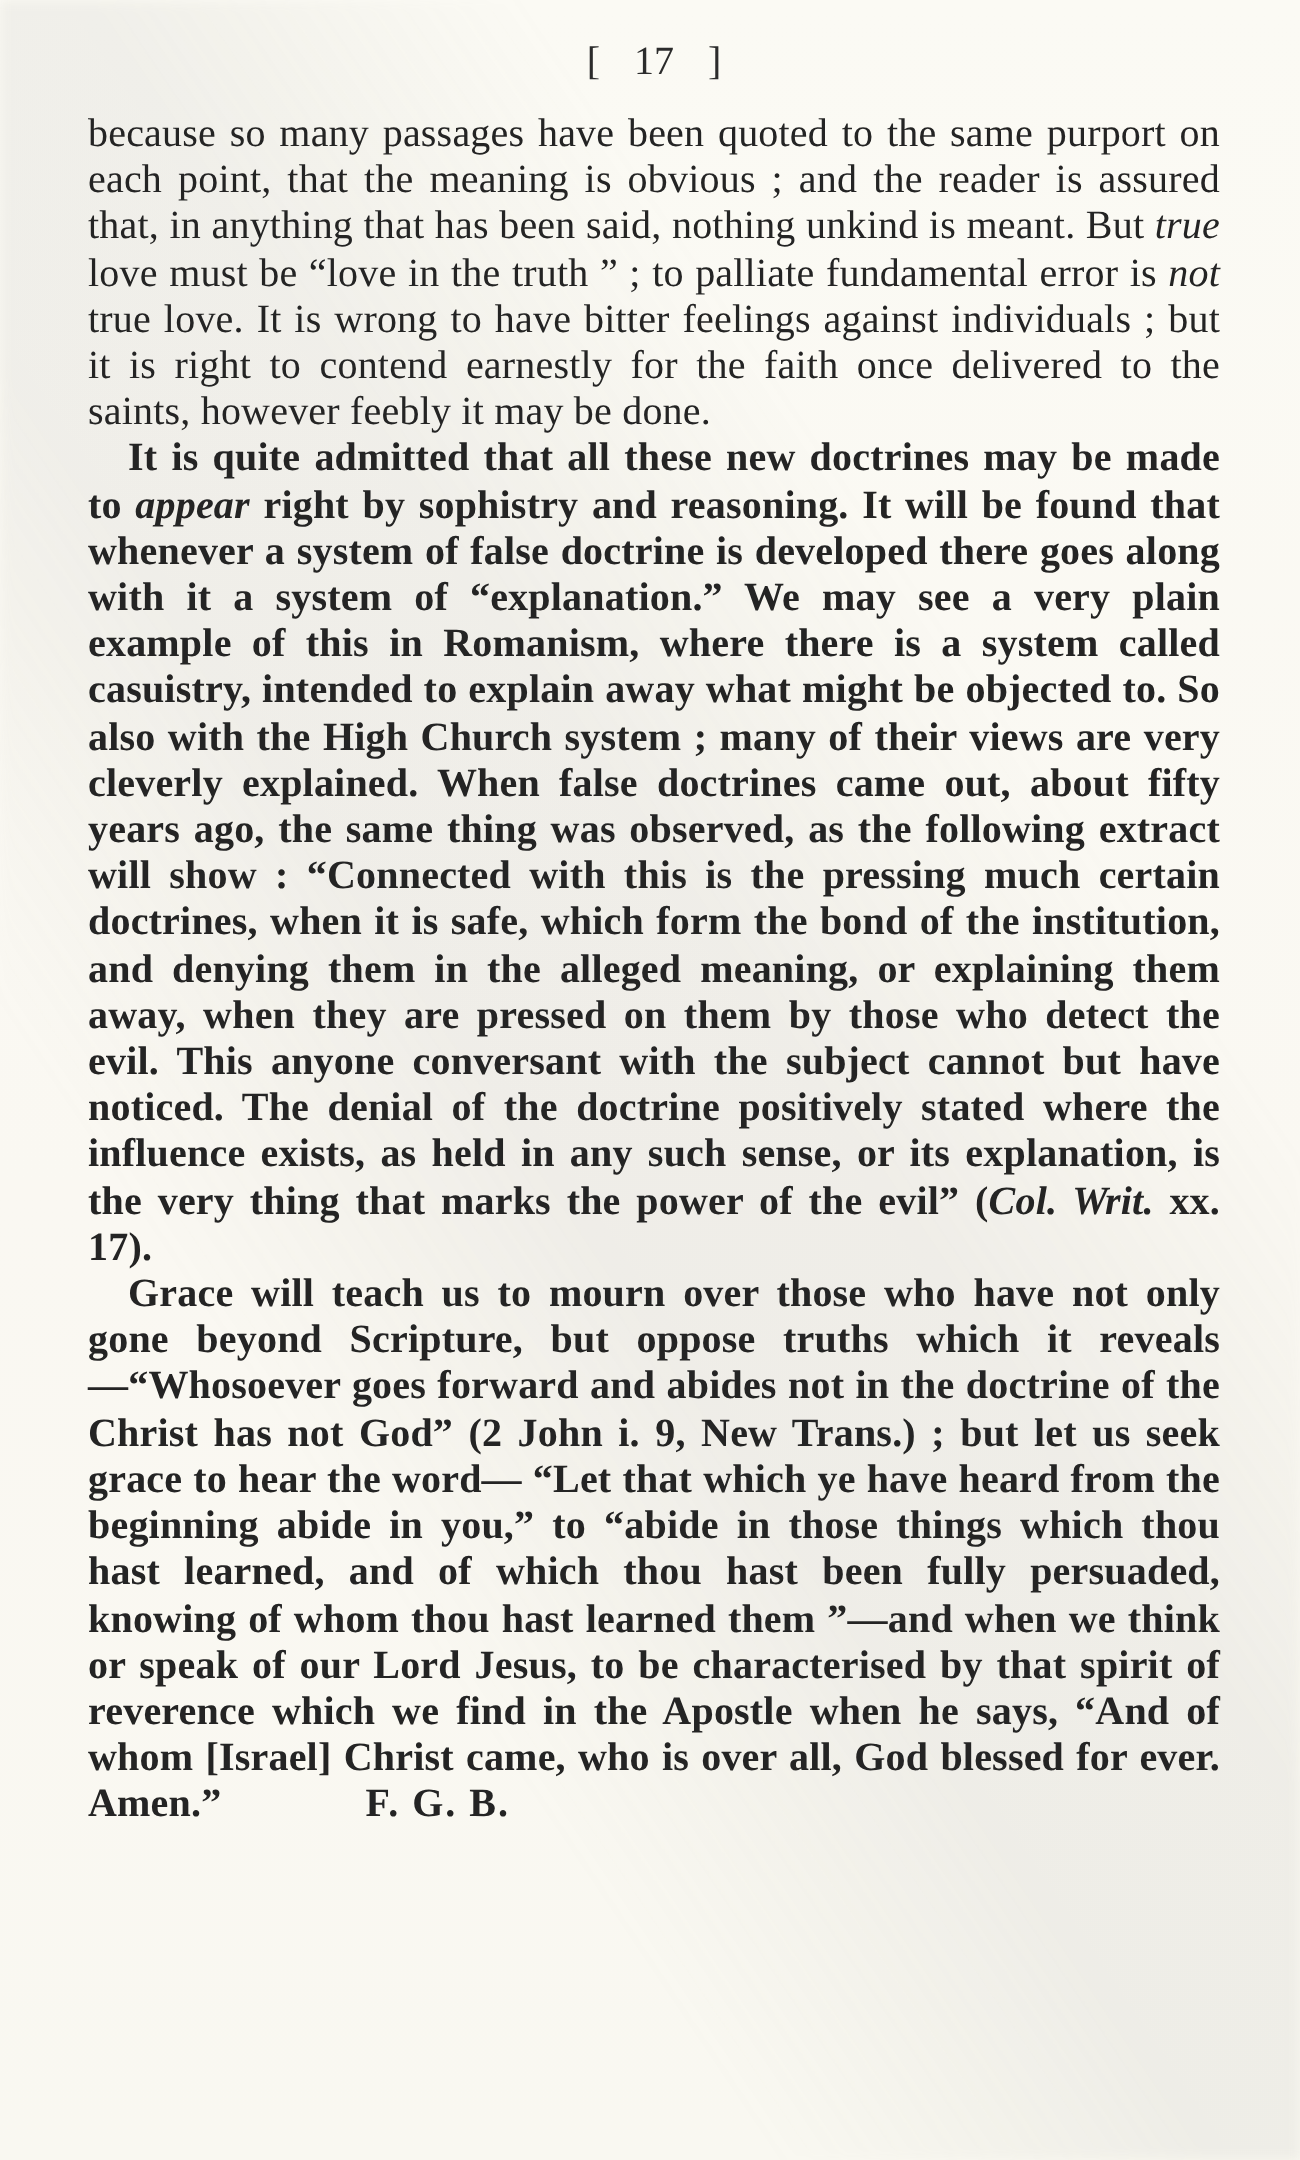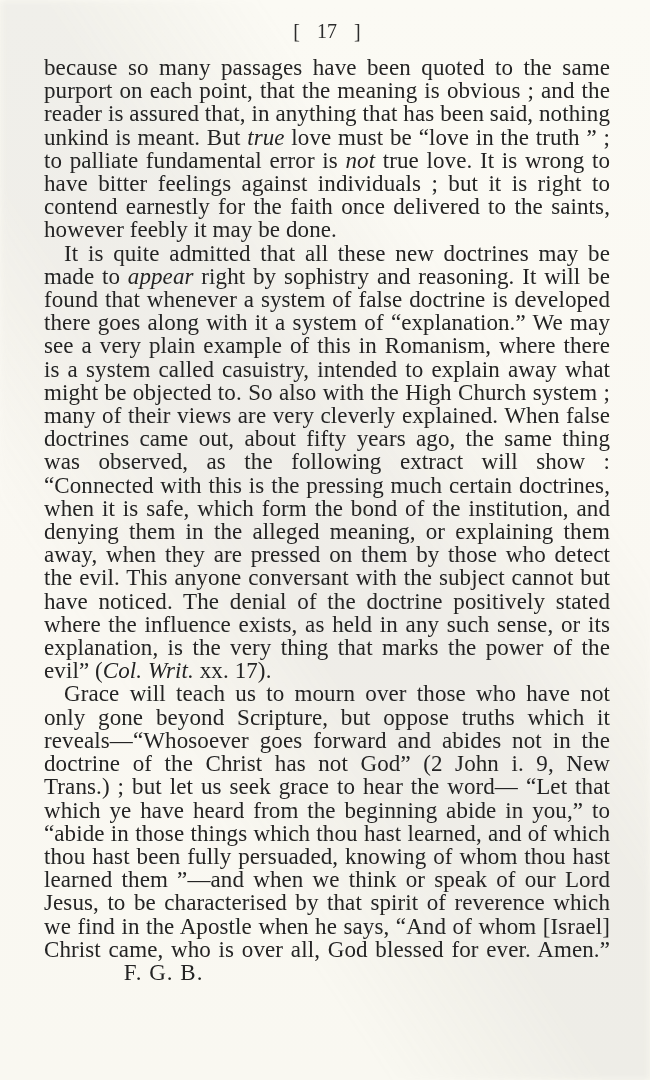--- a/index.html
+++ b/index.html
@@ -39,30 +39,31 @@
     justify-content: center;
     align-items: baseline;
     gap: 17px;
     font-size: 20px;
     color: #2c2c2c;
     margin-bottom: 13px;
   }
   .text-block {
     position: relative;
     z-index: 1;
-    font-size: 23px;
+    font-size: 20px;
     line-height: 23.2px;
     text-align: justify;
     letter-spacing: 0.1px;
   }
   .para {
     margin: 0;
   }
   .para.indent {
     text-indent: 20px;
+    font-weight: bold;
   }
   .para em {
     font-style: italic;
   }
   .signature {
     display: inline-block;
     margin-left: 2.6em;
     letter-spacing: 1px;
     white-space: nowrap;
   }

